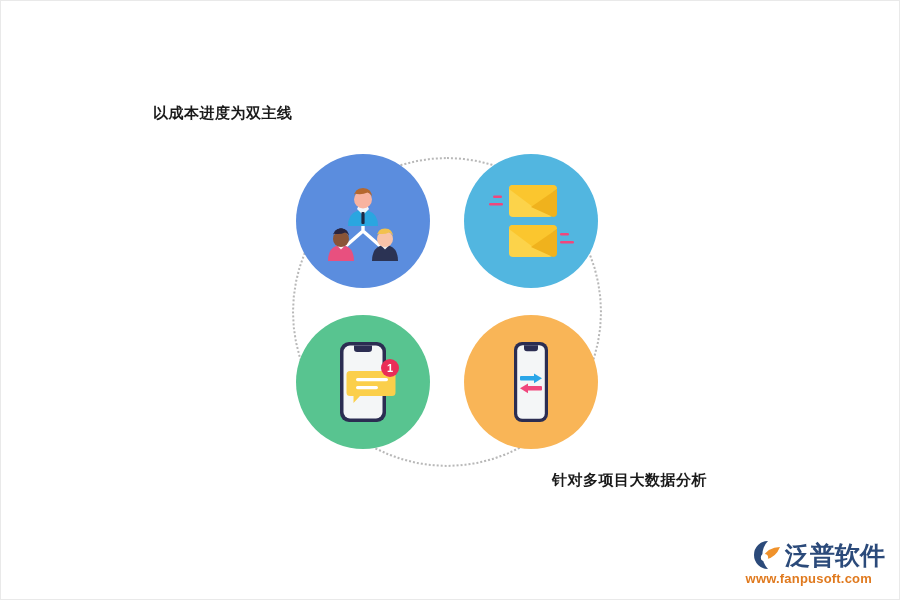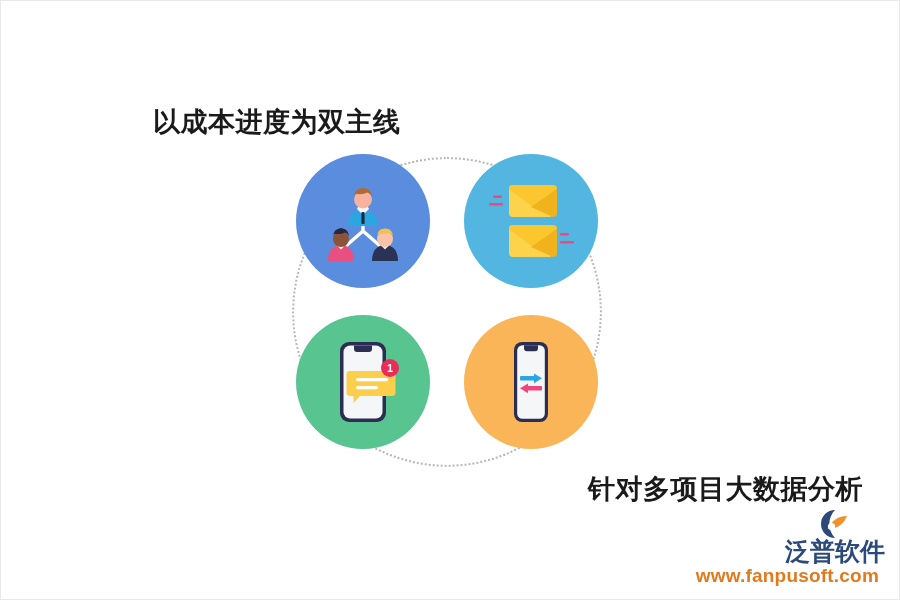--- a/index.html
+++ b/index.html
@@ -50,62 +50,61 @@
   .node-tl { left: 295px; top: 153px; }
   .node-tr { left: 463px; top: 153px; }
   .node-bl { left: 295px; top: 314px; }
   .node-br { left: 463px; top: 314px; }
 
   .node svg { display: block; }
 
   
   .label {
     position: absolute;
-    font-size: 27px;
+    font-size: 15px;
     font-weight: bold;
     color: #1a1a1a;
     white-space: nowrap;
     letter-spacing: 0.5px;
     z-index: 4;
   }
   .label-tl { left: 152px; top: 103px; }
   .label-tr { left: 531px; top: 103px; }
   .label-bl { left: 172px; top: 470px; }
-  .label-br { left: 551px; top: 470px; margin-left: 36px; }
+  .label-br { left: 551px; top: 470px; }
 
   
   .logo {
     position: absolute;
     right: 14px;
     bottom: 14px;
     display: flex;
     flex-direction: column;
     align-items: flex-end;
     z-index: 5;
   }
   .logo-row {
     display: flex;
     align-items: center;
-    flex-direction: column;
   }
   .logo-mark { display: block; }
   .logo-name {
     font-size: 25px;
     font-weight: bold;
     color: #2b4a7a;
     letter-spacing: 0px;
     line-height: 1;
   }
   .logo-url {
-    font-size: 19px;
+    font-size: 13px;
     font-weight: bold;
     color: #e07a1f;
     letter-spacing: 0.2px;
     margin-top: 2px;
-    margin-right: 6px;
+    margin-right: 13px;
     line-height: 1;
   }
 </style>
 </head>
 <body>
 
 <div id="canvas">
 
   <div class="dotted-ring"></div>
 

